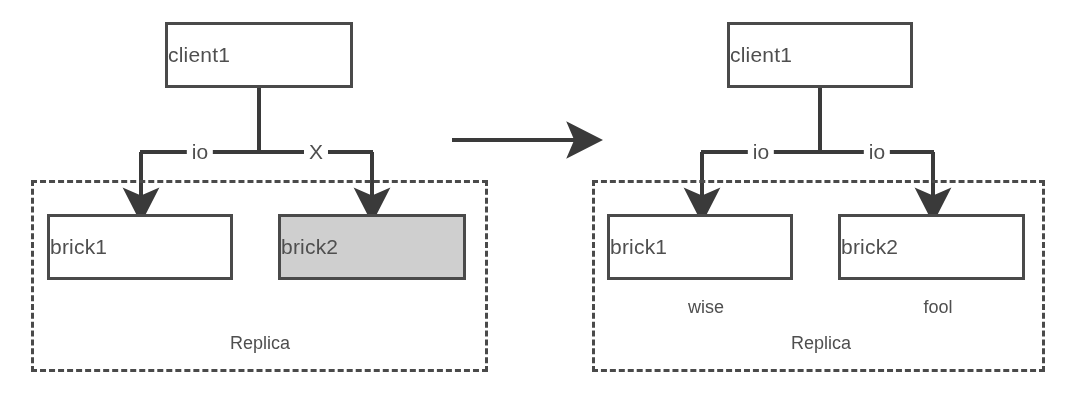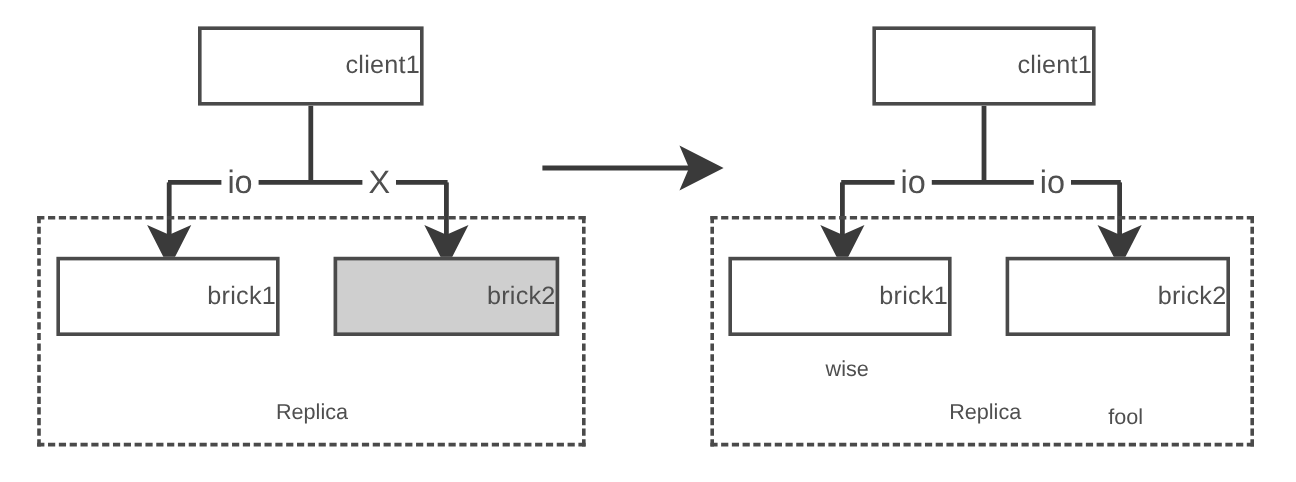--- a/index.html
+++ b/index.html
@@ -26,21 +26,21 @@
     height: 402px;
   }
   
   .node-box {
     position: absolute;
     box-sizing: border-box;
     border: 3px solid #4a4a4a;
     background: #ffffff;
     display: flex;
     align-items: center;
-    justify-content: flex-end;
+    justify-content: flex-start;
     font-size: 21px;
     color: #4f4f4f;
     letter-spacing: 0.2px;
     z-index: 3;
   }
   .node-box.shaded {
     background: #cfcfcf;
     border-color: #4a4a4a;
   }
   .group-box {
@@ -54,21 +54,21 @@
     position: absolute;
     font-size: 18px;
     color: #4f4f4f;
     text-align: center;
     white-space: nowrap;
     transform: translateX(-50%);
     z-index: 4;
   }
   .edge-label {
     position: absolute;
-    font-size: 27px;
+    font-size: 21px;
     color: #4f4f4f;
     background: #ffffff;
     padding: 0 5px;
     line-height: 20px;
     white-space: nowrap;
     transform: translate(-50%, -50%);
     z-index: 5;
   }
 </style>
 </head>
@@ -142,17 +142,17 @@
   <div class="node-box" style="left:838px; top:214px; width:187px; height:66px;">
     <span>brick2</span>
   </div>
 
   <div class="edge-label" style="left:761px; top:152px;">io</div>
 
   <div class="edge-label" style="left:877px; top:152px;">io</div>
 
   <div class="free-label" style="left:706px; top:297px;">wise</div>
 
-  <div class="free-label" style="left:938px; top:297px;margin-top:40px;">fool</div>
+  <div class="free-label" style="left:938px; top:297px;">fool</div>
 
   <div class="free-label" style="left:821px; top:333px;">Replica</div>
 
 </div>
 
 </body></html>

